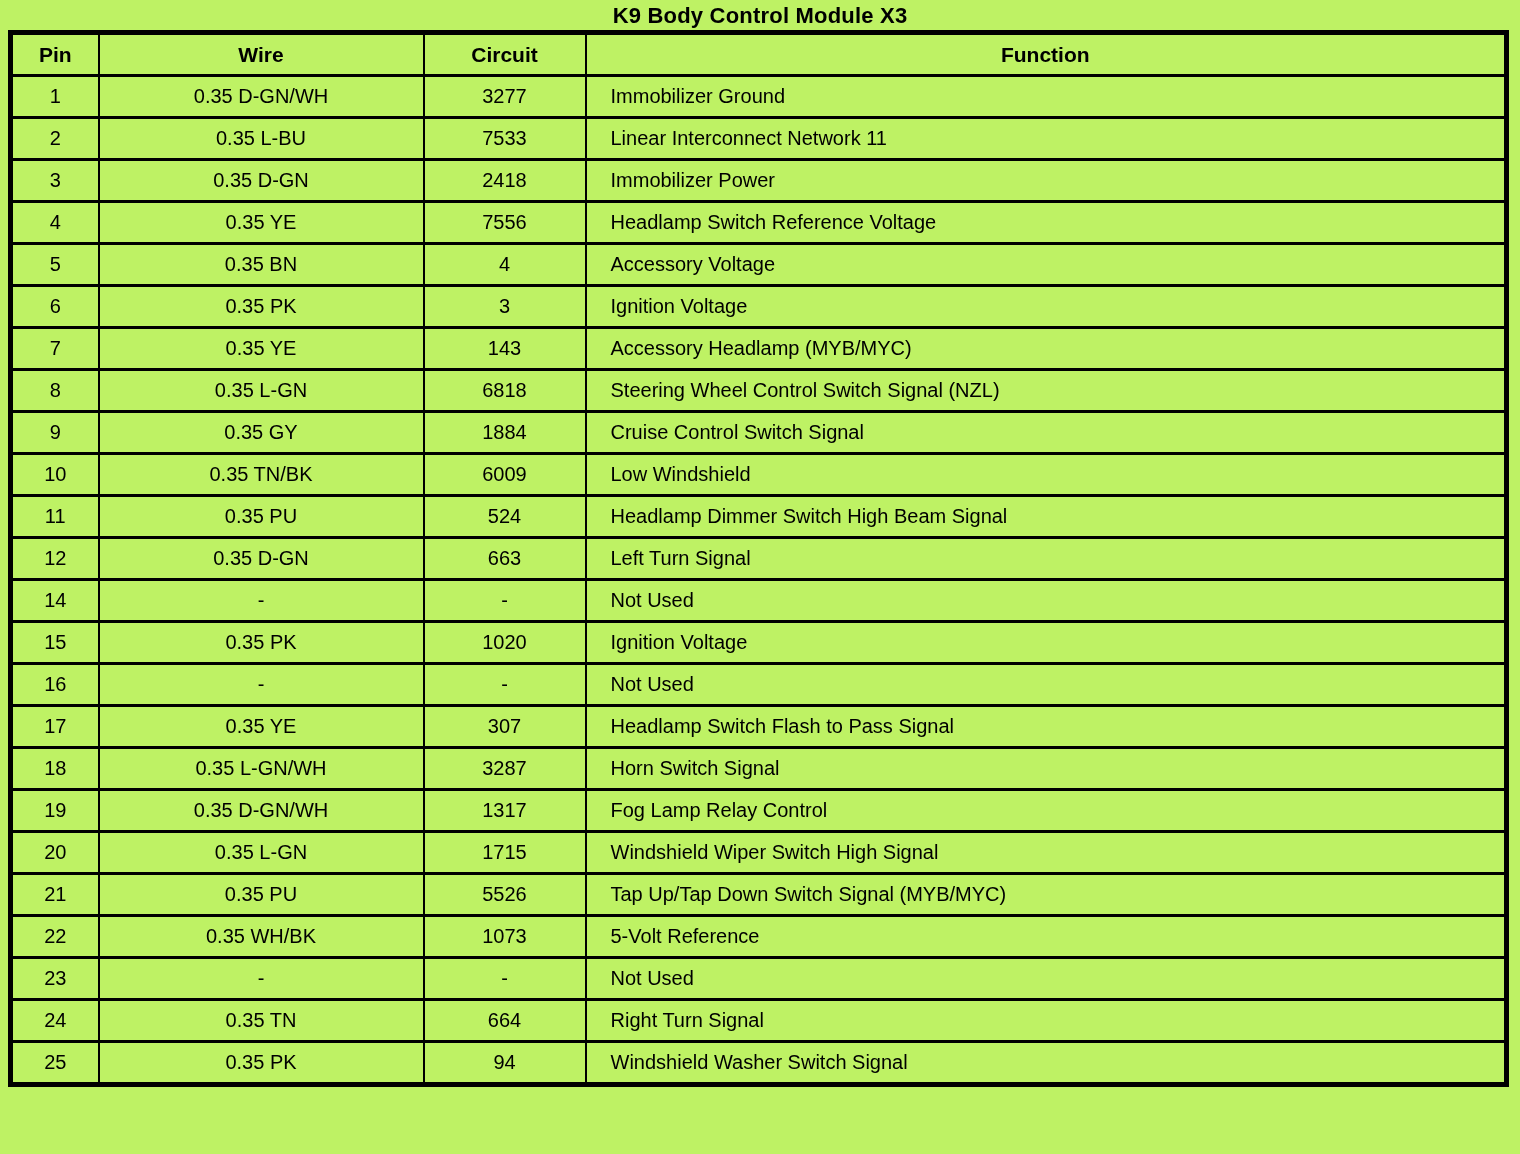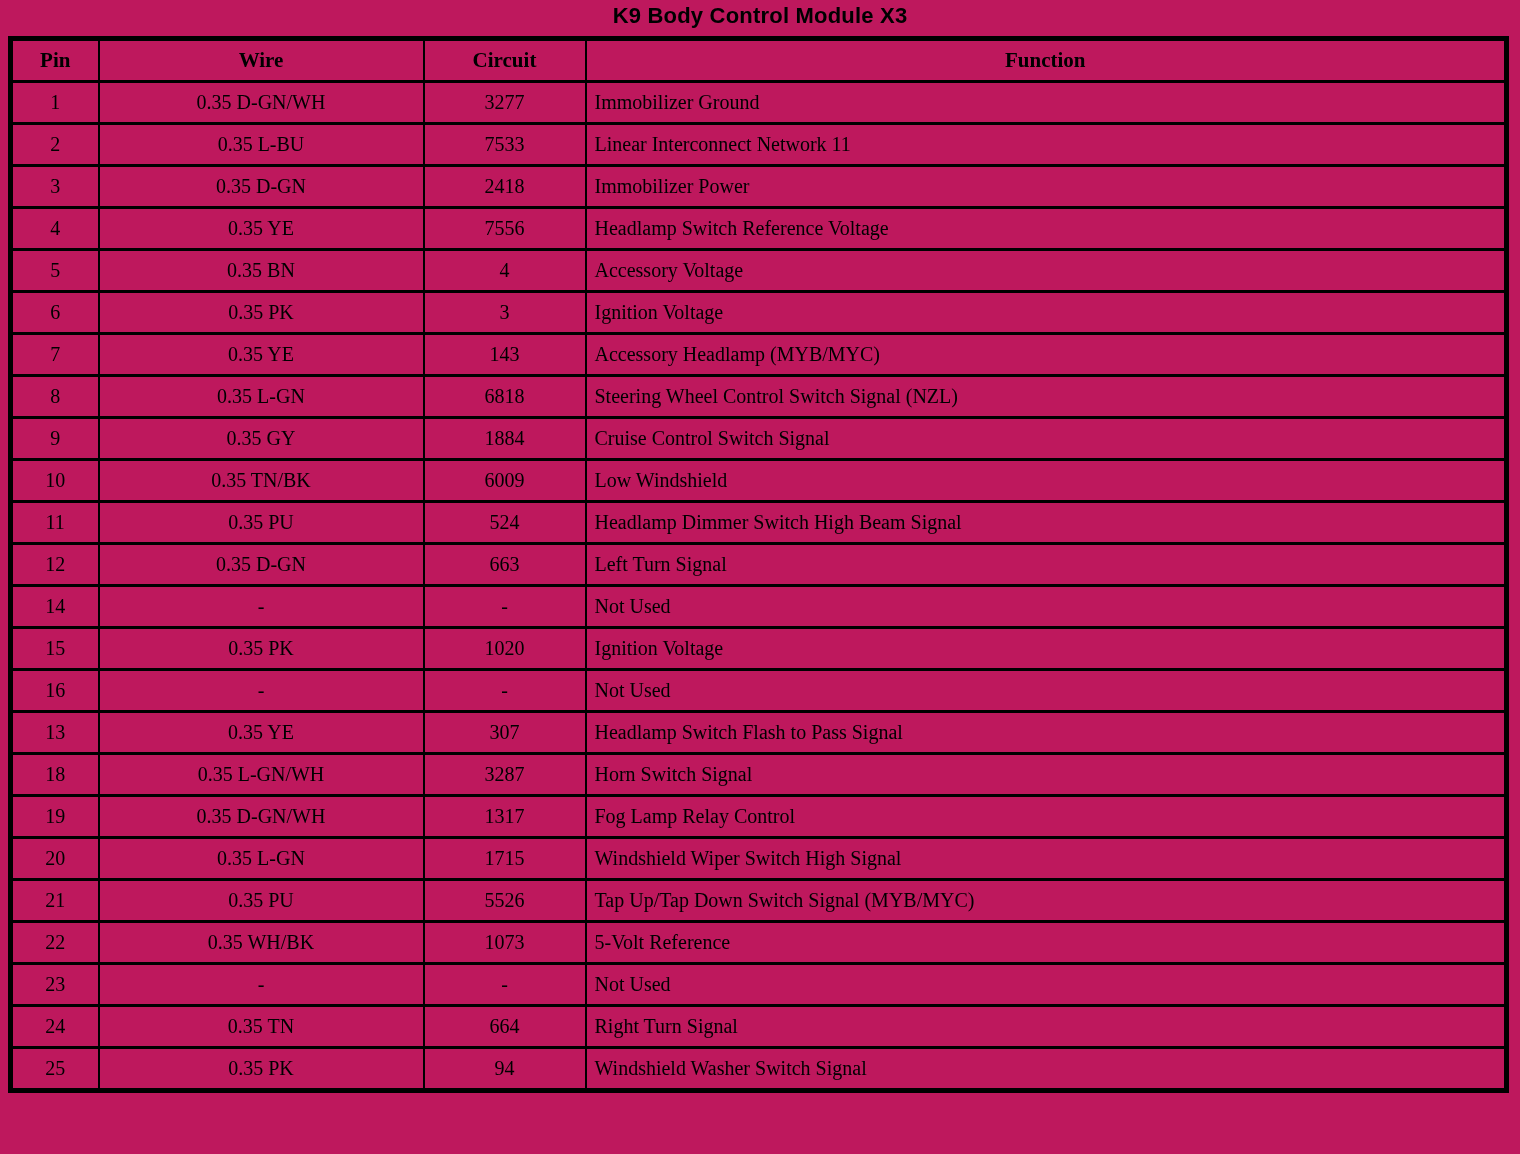--- a/index.html
+++ b/index.html
@@ -4,43 +4,42 @@
 <style>
   html, body {
     margin: 0;
     padding: 0;
     background: #ffffff;
   }
   .page {
     position: relative;
     width: 1520px;
     height: 1154px;
-    background: #be185d;
+    background: #bef264;
     font-family: "Liberation Sans", sans-serif;
     color: #000000;
   }
   .title {
     position: absolute;
     top: 3px;
     left: 0;
     width: 100%;
     text-align: center;
     font-size: 22px;
     font-weight: bold;
     letter-spacing: 0.2px;
   }
   table.pinout {
     position: absolute;
-    top: 36px;
+    top: 30px;
     left: 8px;
     width: 1501px;
     border-collapse: collapse;
     table-layout: fixed;
     border: 5px solid #000000;
-    font-family: Liberation Serif, serif;
   }
   table.pinout th,
   table.pinout td {
     border-style: solid;
     border-color: #000000;
     border-width: 3px 2px;
     height: 39px;
     padding: 0;
     vertical-align: middle;
     font-size: 20px;
@@ -51,21 +50,21 @@
   table.pinout th {
     font-size: 21px;
     font-weight: bold;
   }
   col.col-pin { width: 88px; }
   col.col-wire { width: 325px; }
   col.col-circuit { width: 162px; }
   col.col-function { width: auto; }
   table.pinout td.col-function {
     text-align: left;
-    padding-left: 8px;
+    padding-left: 24px;
   }
 </style>
 </head>
 <body>
 
 <div class="page">
   <div class="title">K9 Body Control Module X3</div>
 
   <table class="pinout">
     <colgroup>
@@ -167,21 +166,21 @@
           <td class="col-circuit">1020</td>
           <td class="col-function">Ignition Voltage</td>
         </tr>
         <tr>
           <td class="col-pin">16</td>
           <td class="col-wire">-</td>
           <td class="col-circuit">-</td>
           <td class="col-function">Not Used</td>
         </tr>
         <tr>
-          <td class="col-pin">13</td>
+          <td class="col-pin">17</td>
           <td class="col-wire">0.35 YE</td>
           <td class="col-circuit">307</td>
           <td class="col-function">Headlamp Switch Flash to Pass Signal</td>
         </tr>
         <tr>
           <td class="col-pin">18</td>
           <td class="col-wire">0.35 L-GN/WH</td>
           <td class="col-circuit">3287</td>
           <td class="col-function">Horn Switch Signal</td>
         </tr>

